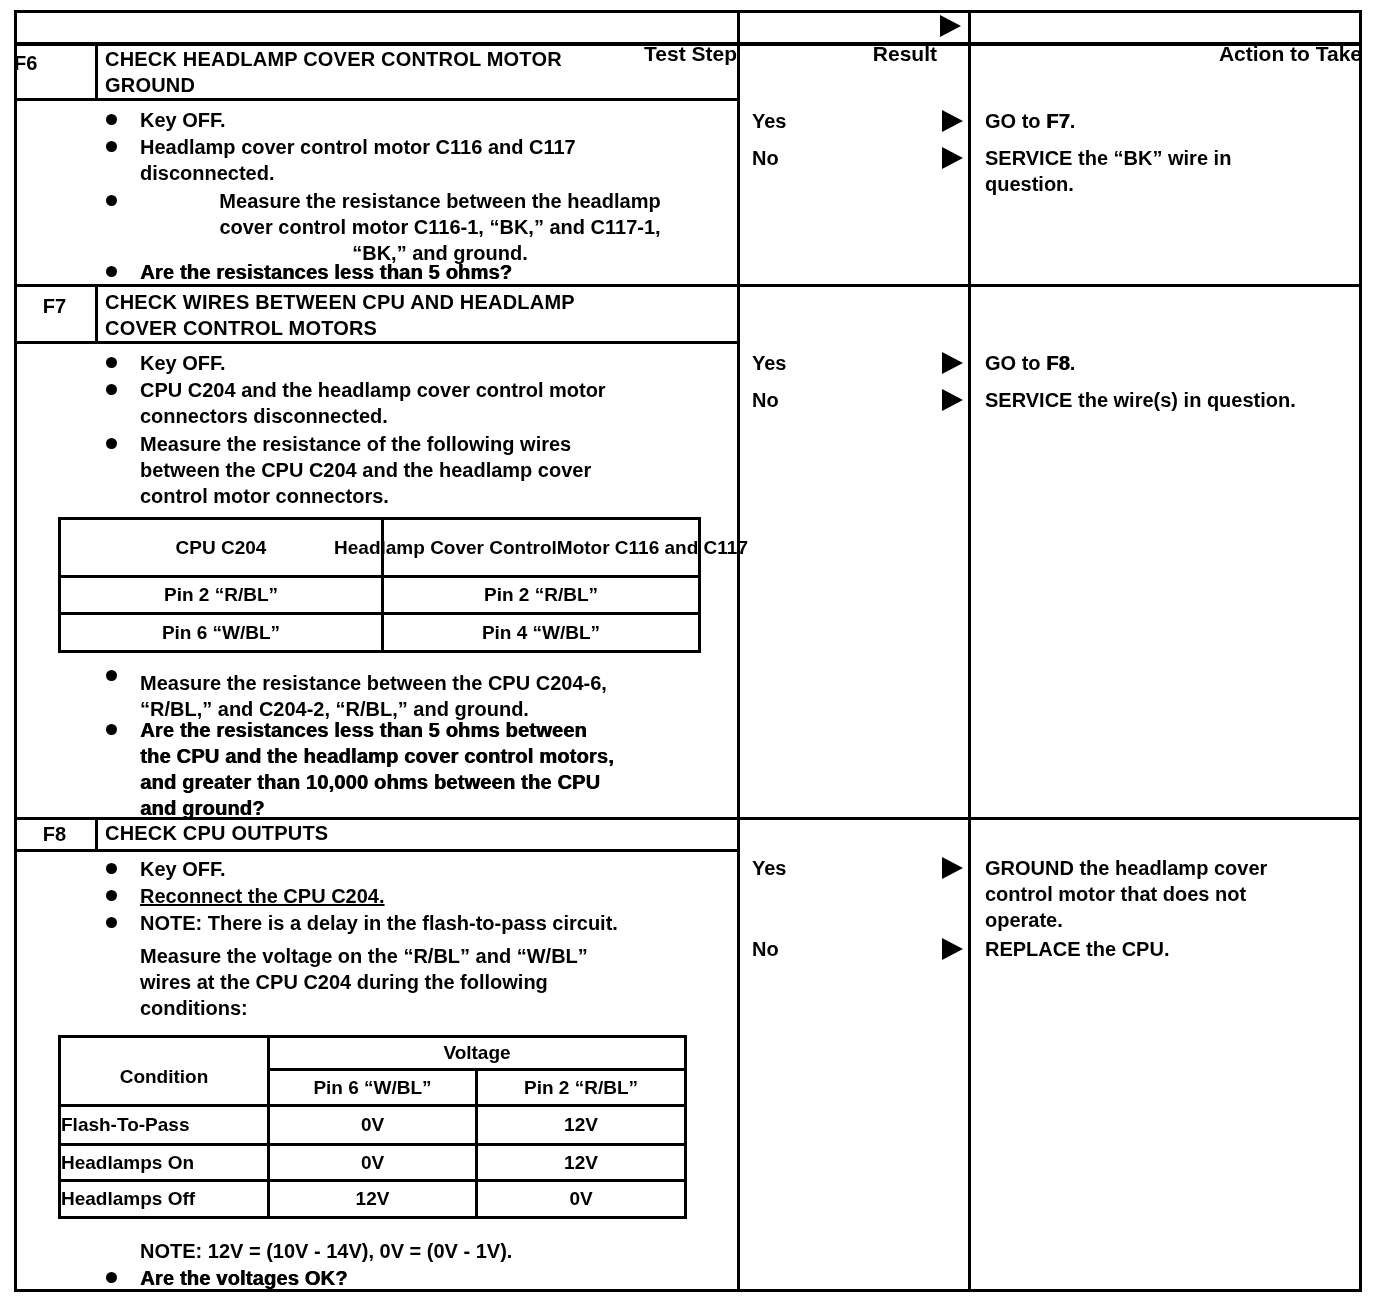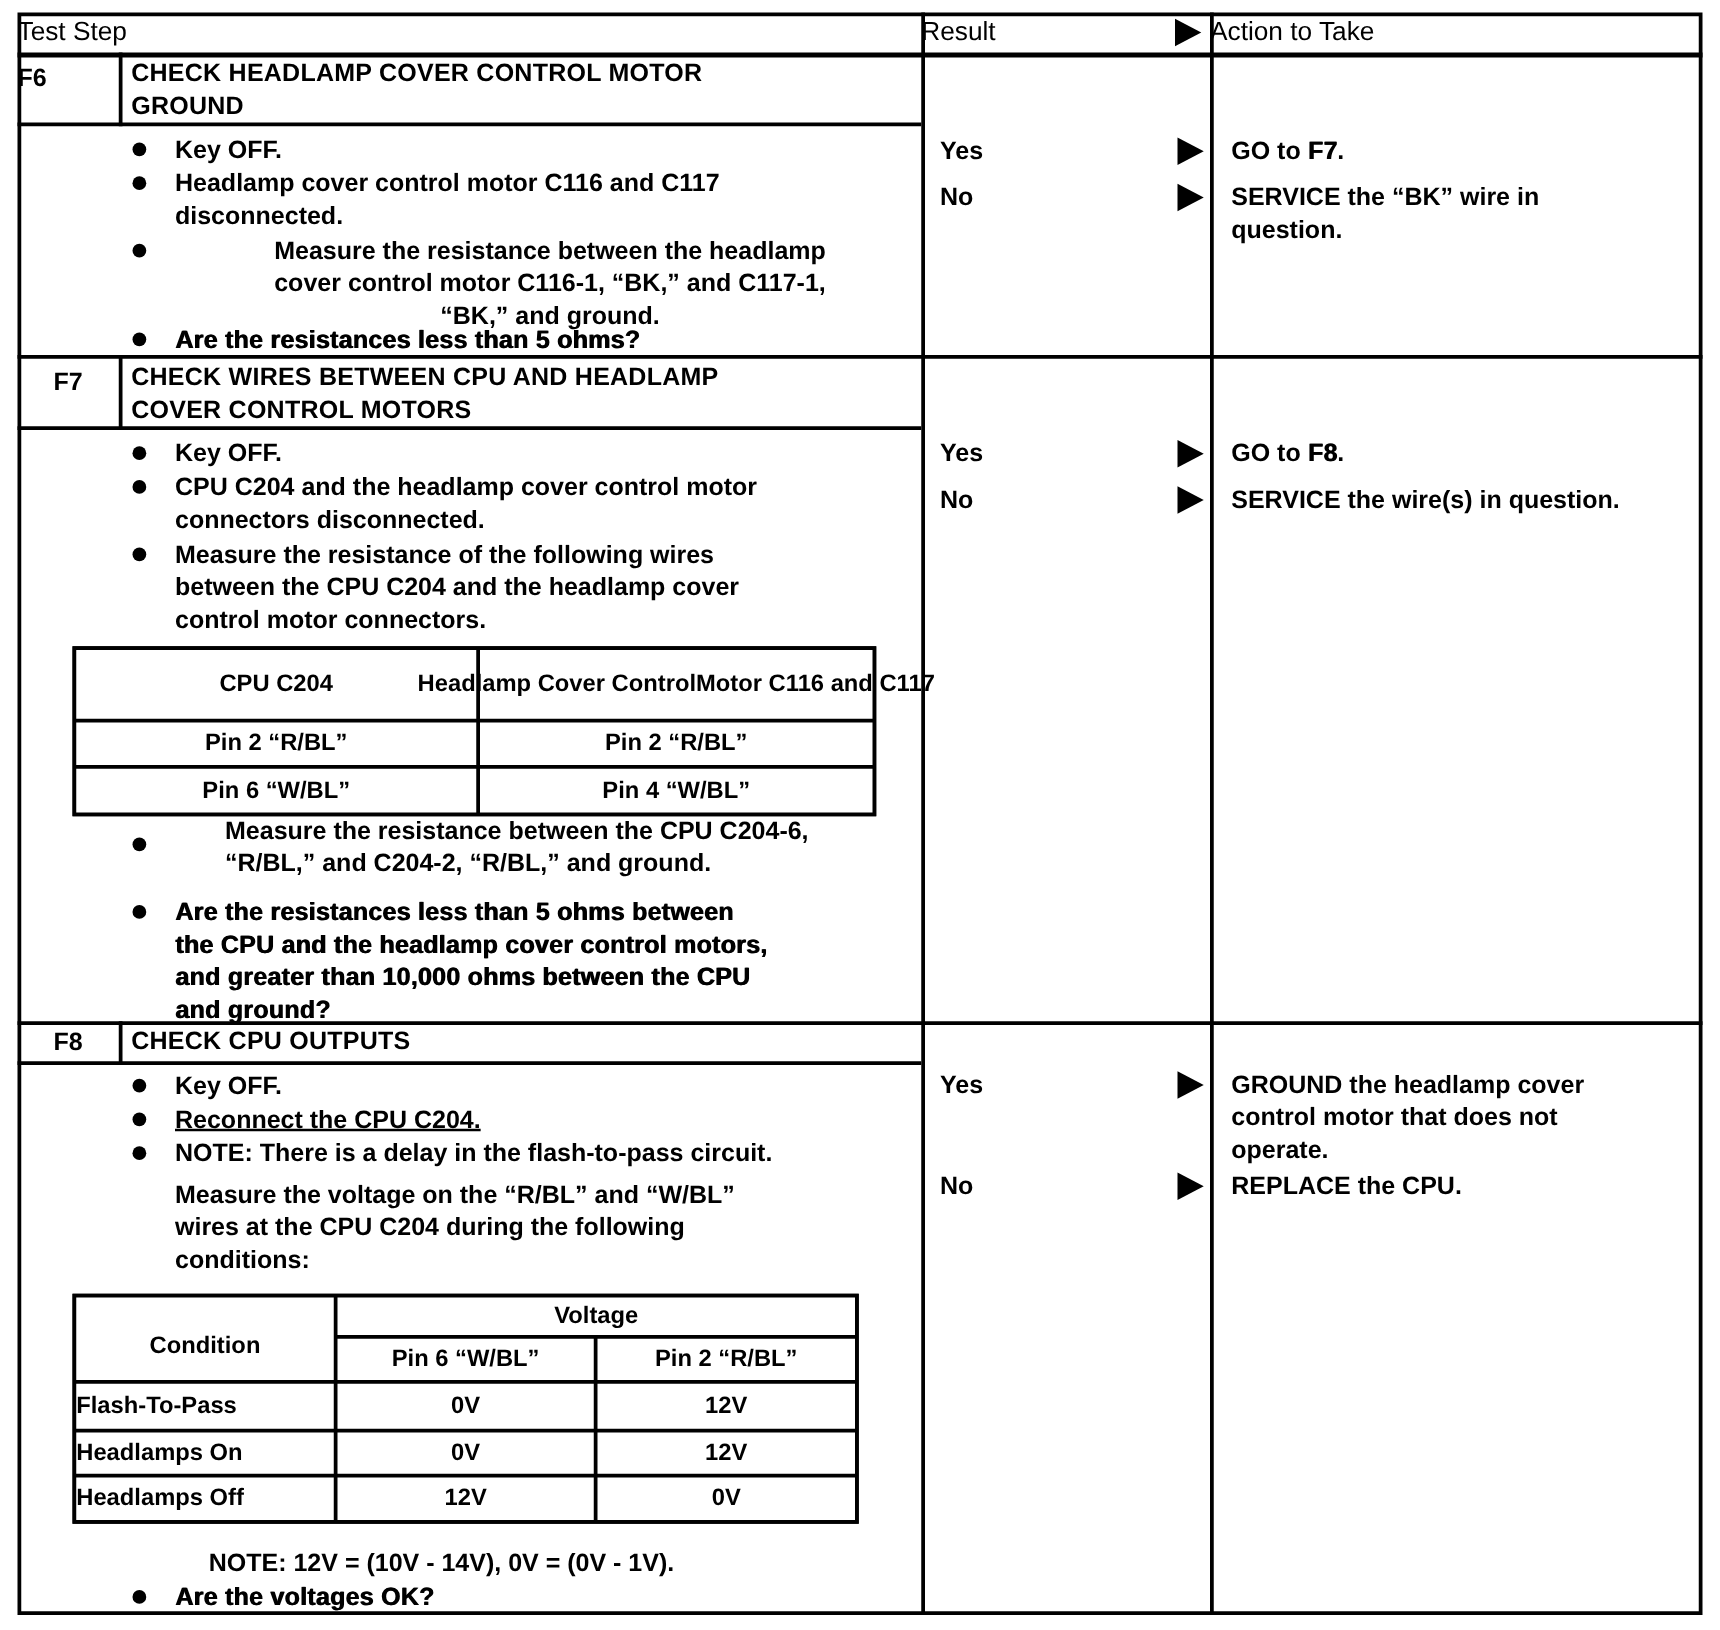--- a/index.html
+++ b/index.html
@@ -2,21 +2,21 @@
 <html><head>
 <meta charset="utf-8">
 <style>
   html,body{margin:0;padding:0;background:#fff;}
   .page{position:relative;width:1376px;height:1304px;background:#fff;color:#000;
         font-family:"Liberation Sans",sans-serif;overflow:hidden;}
   .hline,.vline{position:absolute;background:#000;}
   .frame{position:absolute;left:14px;top:10px;width:1348px;height:1282px;
          border:3px solid #000;box-sizing:border-box;}
   .txt{position:absolute;font-weight:700;font-size:20px;line-height:26px;}
-  .hdr{position:absolute;font-weight:400;font-size:21px;line-height:26px;text-align:left;}
+  .hdr{position:absolute;font-weight:700;font-size:21px;line-height:26px;text-align:right;margin-top:28px;}
   .title{letter-spacing:0.2px;}
   .heavy{text-shadow:0.7px 0 0 #000;letter-spacing:0.2px;}
   .ln{white-space:nowrap;}
   .dot{position:absolute;width:11px;height:11px;border-radius:50%;background:#000;}
   .arrow{position:absolute;width:0;height:0;border-top:11px solid transparent;
          border-bottom:11px solid transparent;border-left:21px solid #000;}
   .grid-table{position:absolute;display:grid;gap:3px;background:#000;border:3px solid #000;}
   .cell{background:#fff;display:flex;align-items:center;justify-content:center;
         font-weight:700;font-size:19px;line-height:24px;text-align:center;}
   .cell.bottom{align-items:flex-end;padding-bottom:15px;}
@@ -107,21 +107,21 @@
         <div class="ln">Headlamp Cover Control</div>
         <div class="ln">Motor C116 and C117</div>
       </div>
     <div class="cell">Pin 2 “R/BL”</div>
     <div class="cell">Pin 2 “R/BL”</div>
     <div class="cell">Pin 6 “W/BL”</div>
     <div class="cell">Pin 4 “W/BL”</div>
   </div>
 
   <div class="dot" style="left:106px;top:670px;"></div>
-  <div class="txt" style="left:140px;top:652px;width:600px;margin-left:40px;">
+  <div class="txt" style="left:140px;top:670px;width:600px;">
       <div class="ln">Measure the resistance between the CPU C204-6,</div>
       <div class="ln">“R/BL,” and C204-2, “R/BL,” and ground.</div>
     </div>
   <div class="dot" style="left:106px;top:724px;"></div>
   <div class="txt heavy" style="left:140px;top:717px;width:600px;">
       <div class="ln">Are the resistances less than 5 ohms between</div>
       <div class="ln">the CPU and the headlamp cover control motors,</div>
       <div class="ln">and greater than 10,000 ohms between the CPU</div>
       <div class="ln">and ground?</div>
     </div>
@@ -169,21 +169,21 @@
     <div class="cell">0V</div>
     <div class="cell">12V</div>
     <div class="cell left">Headlamps On</div>
     <div class="cell">0V</div>
     <div class="cell">12V</div>
     <div class="cell left">Headlamps Off</div>
     <div class="cell">12V</div>
     <div class="cell">0V</div>
   </div>
 
-  <div class="txt" style="left:140px;top:1238px;width:600px;margin-left:27px;">NOTE: 12V = (10V - 14V), 0V = (0V - 1V).</div>
+  <div class="txt" style="left:140px;top:1238px;width:600px;">NOTE: 12V = (10V - 14V), 0V = (0V - 1V).</div>
   <div class="dot" style="left:106px;top:1272px;"></div>
   <div class="txt heavy" style="left:140px;top:1265px;width:600px;">Are the voltages OK?</div>
 
   <div class="txt" style="left:752px;top:855px;">Yes</div>
   <div class="arrow" style="left:942px;top:857px;"></div>
   <div class="txt" style="left:985px;top:855px;width:370px;">
       <div class="ln">GROUND the headlamp cover</div>
       <div class="ln">control motor that does not</div>
       <div class="ln">operate.</div>
     </div>

